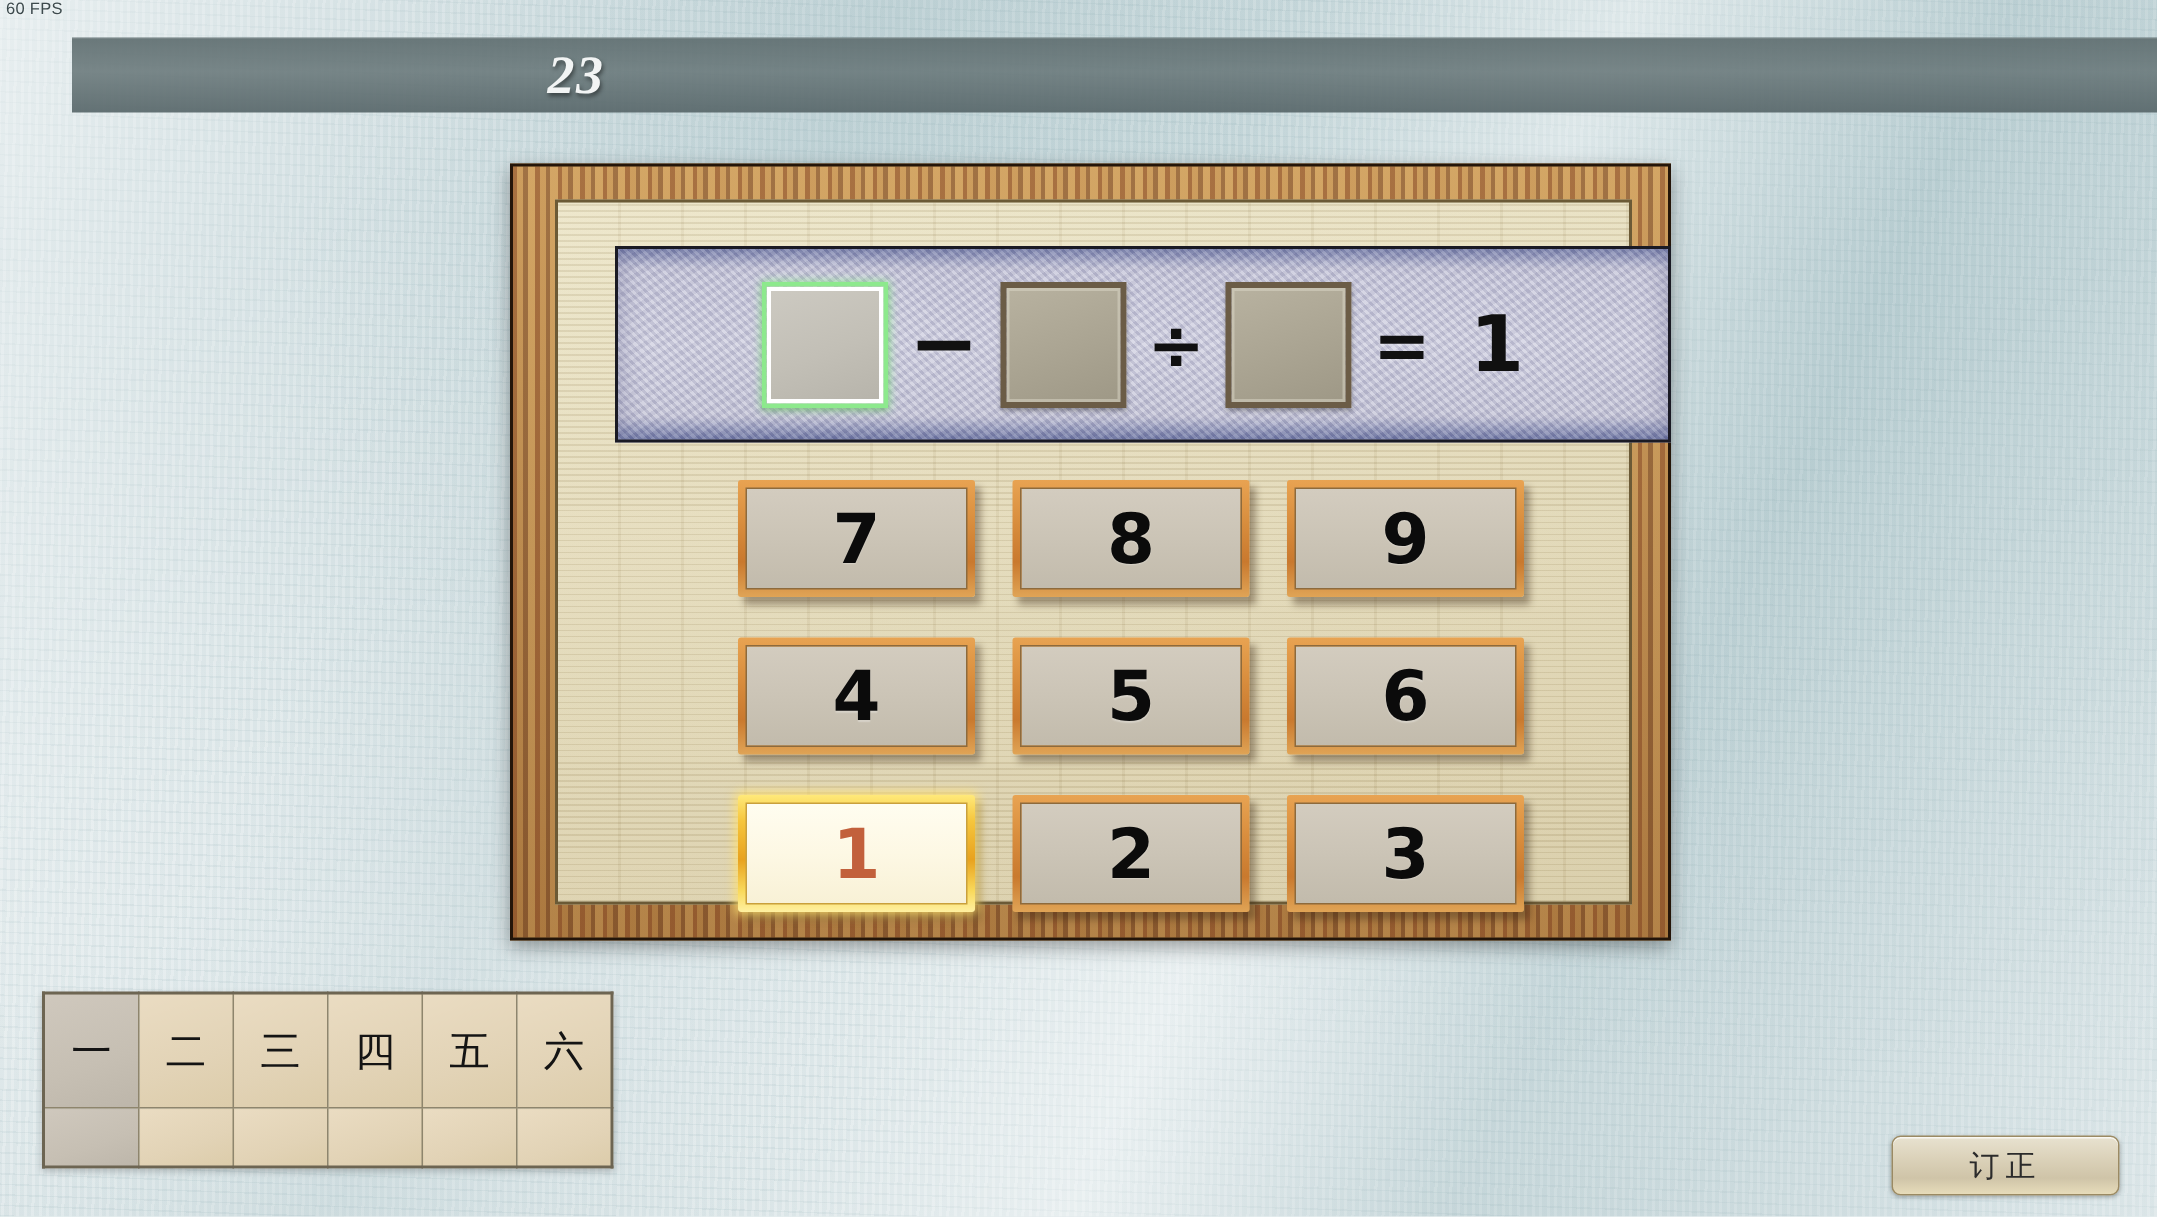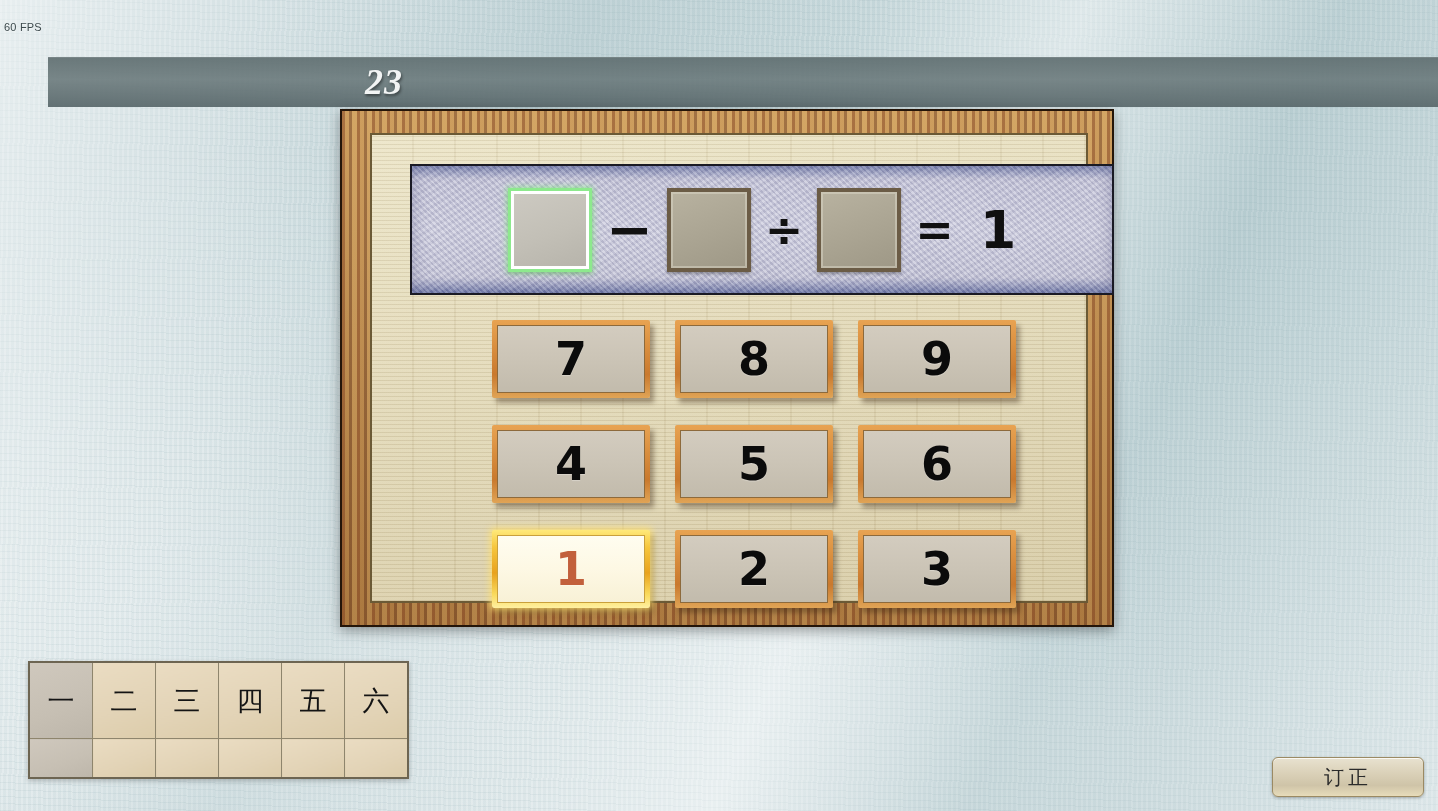--- a/index.html
+++ b/index.html
@@ -18,35 +18,34 @@
       repeating-linear-gradient(2deg, rgba(120,155,162,0.10) 0px, rgba(120,155,162,0.10) 1px, rgba(255,255,255,0.0) 1px, rgba(255,255,255,0.0) 7px),
       repeating-linear-gradient(91deg, rgba(255,255,255,0.12) 0px, rgba(255,255,255,0.12) 2px, rgba(140,175,180,0.06) 2px, rgba(140,175,180,0.06) 5px),
       radial-gradient(ellipse at 20% 80%, rgba(255,255,255,0.55), rgba(255,255,255,0) 55%),
       radial-gradient(ellipse at 85% 25%, rgba(160,190,195,0.35), rgba(255,255,255,0) 60%);
     overflow: hidden;
   }
 
   
   #fps {
     position: absolute;
-    left: 4px; top: 21px;
+    left: 4px; top: 0;
     font-size: 11px;
     color: #3d4a4d;
     letter-spacing: 0.2px;
     text-shadow: 0 1px 0 rgba(255,255,255,0.4);
   }
 
   
   #titlebar {
     position: absolute;
     left: 48px; top: 25px;
     width: 1390px; height: 50px;
     background: linear-gradient(180deg, rgba(95,110,112,0.92) 0%, rgba(105,120,122,0.88) 45%, rgba(88,103,106,0.92) 100%);
     box-shadow: inset 0 1px 0 rgba(255,255,255,0.10);
-    margin-top: 32px;
   }
   #titlebar-text {
     position: absolute;
     left: 0; right: 0; top: 50%;
     transform: translateY(-50%);
     text-align: center;
     width: 672px;
     margin-left: 0;
     font-family: "Liberation Serif", serif;
     font-style: italic;
@@ -216,21 +215,21 @@
     padding: 0;
   }
   #char-table td.head { height: 75px; }
   #char-table td.highlight {
     background: linear-gradient(160deg, #cfc8bd 0%, #c6bfb3 60%, #bdb6aa 100%);
   }
 
   
   #actions {
     position: absolute;
-    right: 14px; bottom: 14px;
+    right: 25px; bottom: 14px;
     display: flex;
     gap: 20px;
   }
   .action-btn {
     width: 152px; height: 40px;
     box-sizing: border-box;
     border-radius: 6px;
     border: 1px solid #9b8a63;
     background: linear-gradient(180deg, #e8e2d0 0%, #dcd3bb 35%, #cfc4a8 72%, #e7dcba 100%);
     box-shadow: inset 0 1px 0 rgba(255,255,255,0.75), 0 1px 3px rgba(0,0,0,0.30);

